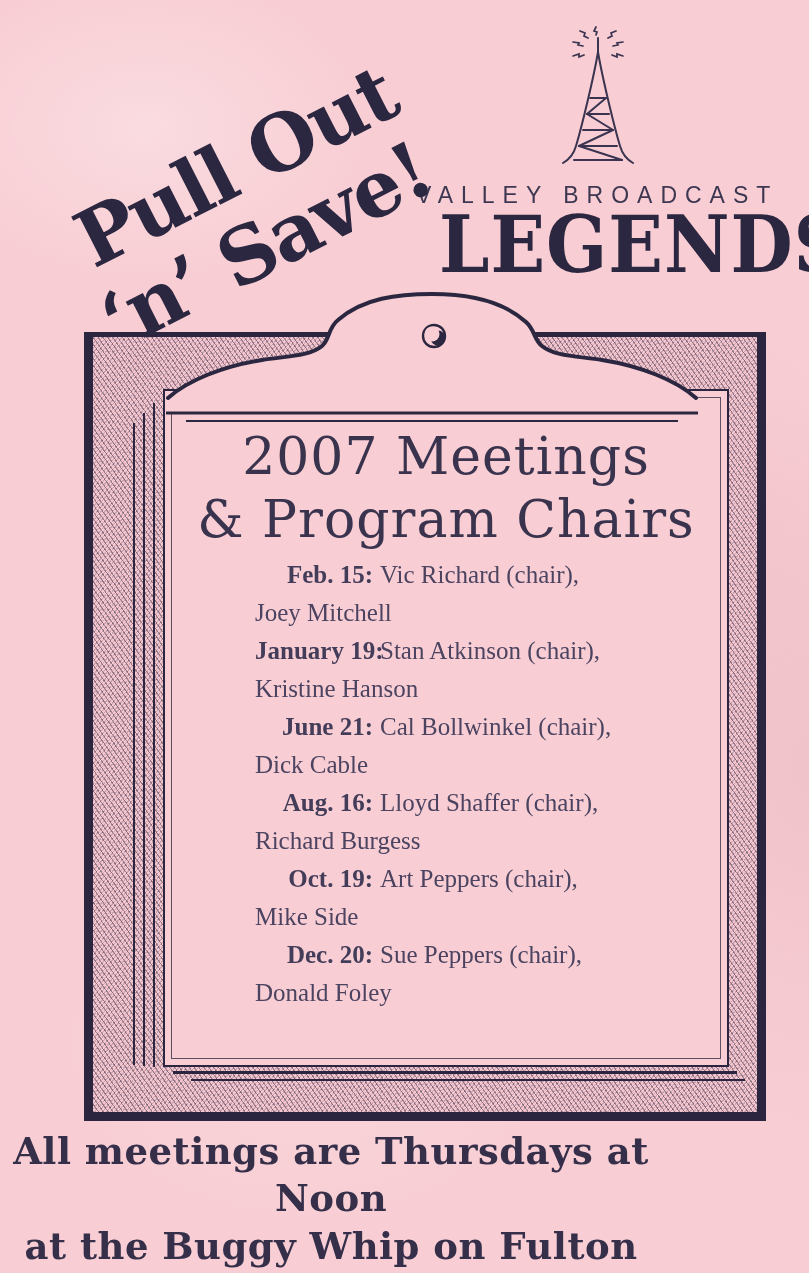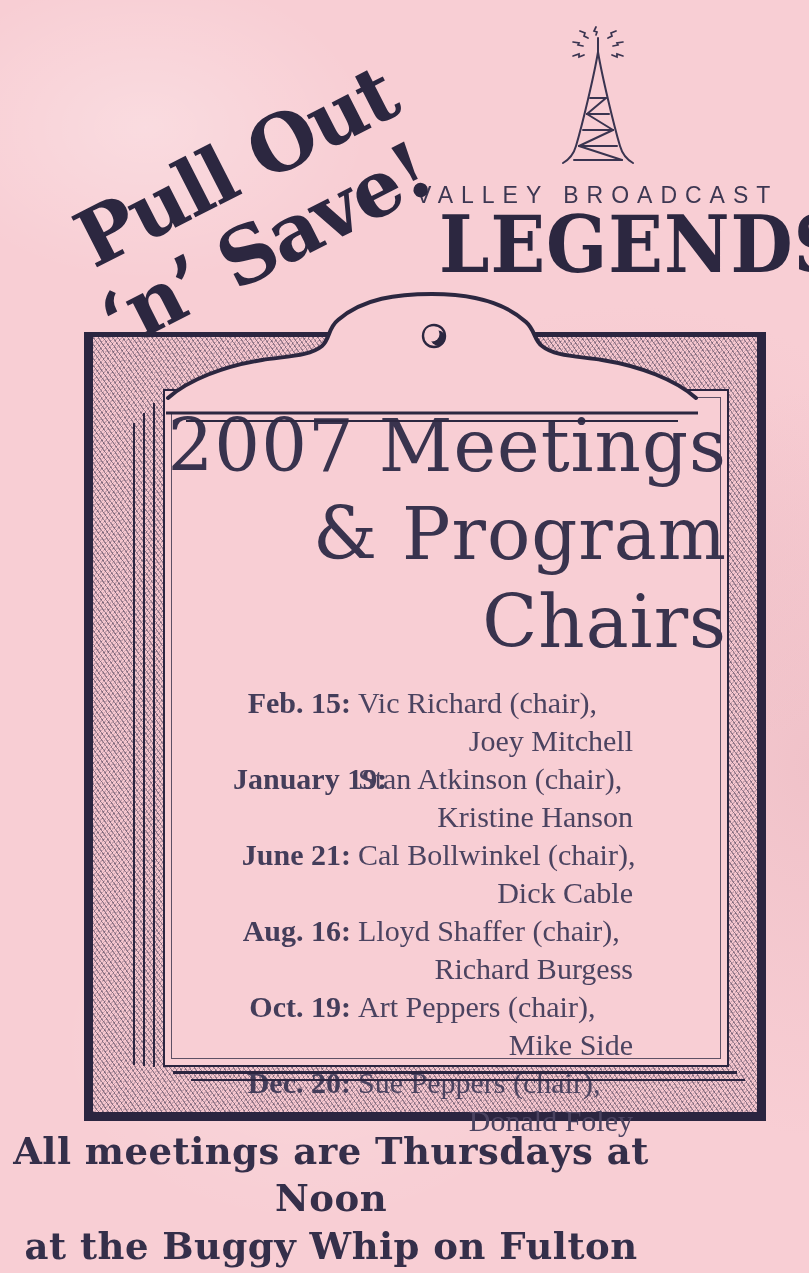--- a/index.html
+++ b/index.html
@@ -58,31 +58,31 @@
   .stack-v{position:absolute;width:0;border-left:2px solid #2b2540;}
   .sv1{left:-12px;top:12px;bottom:-2px;}
   .sv2{left:-22px;top:22px;bottom:-1px;}
   .sv3{left:-32px;top:32px;bottom:0px;}
   .stack-h{position:absolute;height:0;border-top:3px solid #2b2540;}
   .sh1{left:8px;right:-10px;bottom:-9px;border-top-width:3px;}
   .sh2{left:26px;right:-18px;bottom:-16px;border-top-width:2px;}
   .clamp{position:absolute;left:158px;top:282px;z-index:3;}
   
   .board-title{
-    position:relative;margin-top:12px;text-align:right;
-    font-size:72px;line-height:1.22;letter-spacing:1px;color:#39334e;
+    position:relative;margin-top:34px;text-align:center;
+    font-size:52px;line-height:1.22;letter-spacing:1px;color:#39334e;
   }
   .meetings{
-    margin-top:18px;padding-left:68px;
-    font-family:"Liberation Serif", serif;font-size:30px;line-height:38px;color:#4b4360;
+    margin-top:4px;padding-left:90px;
+    font-family:"Liberation Serif", serif;font-size:25px;line-height:38px;color:#4b4360;
   }
   .mline1{display:flex;}
   .mdate{width:118px;text-align:right;font-weight:bold;color:#443d5a;white-space:nowrap;flex:none;}
   .mchair{margin-left:7px;white-space:nowrap;}
-  .msecond{width:400px;text-align:right;}
+  .msecond{width:400px;text-align:left;}
   
   .footer{
     position:absolute;left:0;top:1128px;width:662px;z-index:2;
     text-align:center;font-family:"DejaVu Serif", serif;font-weight:bold;
     font-size:37px;line-height:1.28;color:#352f4a;letter-spacing:.5px;
   }
   svg .ink{stroke:#3a3450;fill:none;stroke-linecap:round;}
 </style>
 </head>
 <body>

